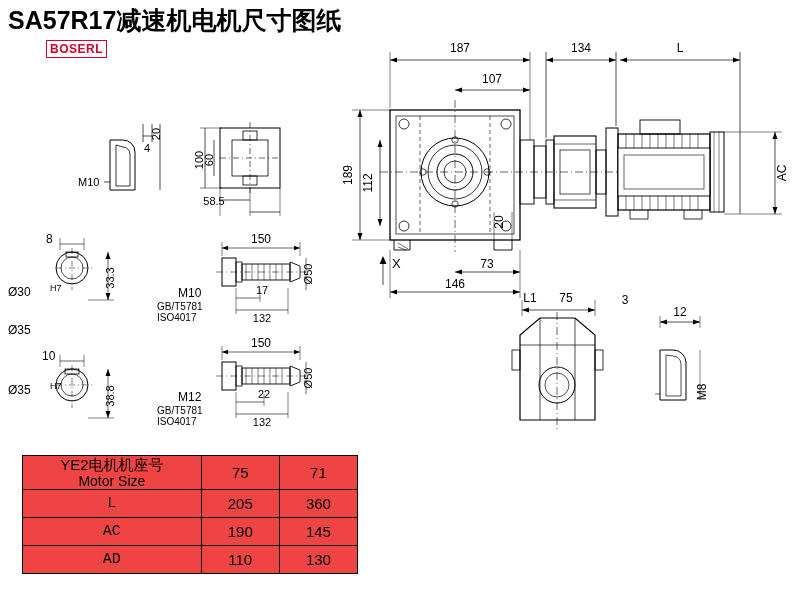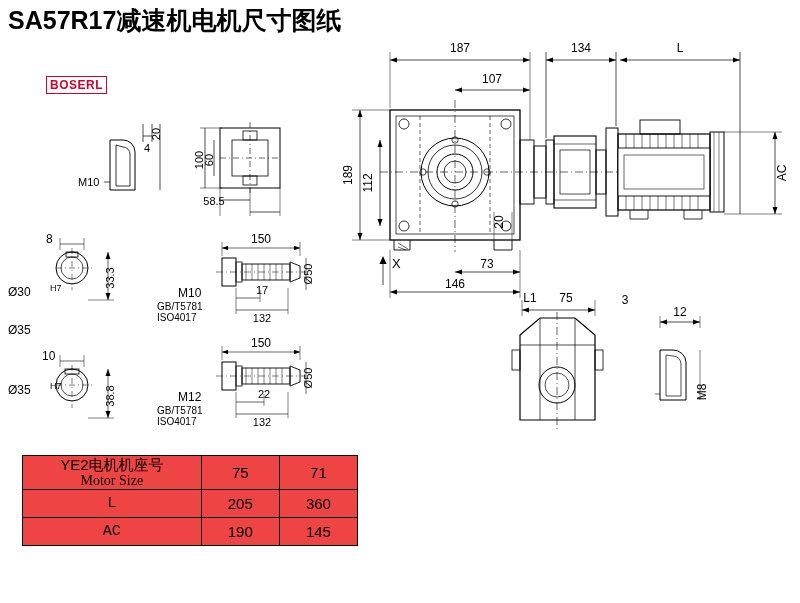--- a/index.html
+++ b/index.html
@@ -19,21 +19,20 @@
     letter-spacing:0px;
     white-space:nowrap;
   }
   .brand{
     position:absolute;left:46px;top:40px;
     border:1.5px solid #d4002a;
     color:#d4002a;
     font-size:12px;font-weight:bold;
     padding:1px 3px;
     letter-spacing:0.5px;
-    margin-top:36px;
   }
   svg.draw{position:absolute;left:0;top:0;width:800px;height:603px;}
   text{font-family:"Liberation Sans", sans-serif;}
 
   
   .spec-table{
     position:absolute;left:22px;top:455px;
     width:336px;
     border-collapse:collapse;
     font-size:15px;
@@ -44,21 +43,21 @@
     text-align:center;
     height:27px;
     padding:0;
   }
   .spec-table td.hdr{
     width:180px;
     line-height:1.15;
   }
   .spec-table td.val{width:78px;}
   .cn{font-family:"Liberation Sans", sans-serif;font-size:15px;}
-  .mono{font-family:Liberation Serif, serif;font-size:14px;}
+  .mono{font-family:Liberation Sans, sans-serif;font-size:14px;}
   .lbl{font-family:"Liberation Mono", monospace;font-size:15px;}
 </style>
 </head>
 <body>
 
 <div class="page">
 
   <div class="title">SA57R17减速机电机尺寸图纸</div>
   <div class="brand">BOSERL</div>
 
@@ -415,16 +414,21 @@
     <tr>
       <td class="hdr lbl">L</td>
       <td class="val">205</td>
       <td class="val">360</td>
     </tr>
     <tr>
       <td class="hdr lbl">AC</td>
       <td class="val">190</td>
       <td class="val">145</td>
     </tr>
+    <tr>
+      <td class="hdr lbl">AD</td>
+      <td class="val">110</td>
+      <td class="val">130</td>
+    </tr>
   </tbody>
     </table>
 
 </div>
 
 </body></html>

